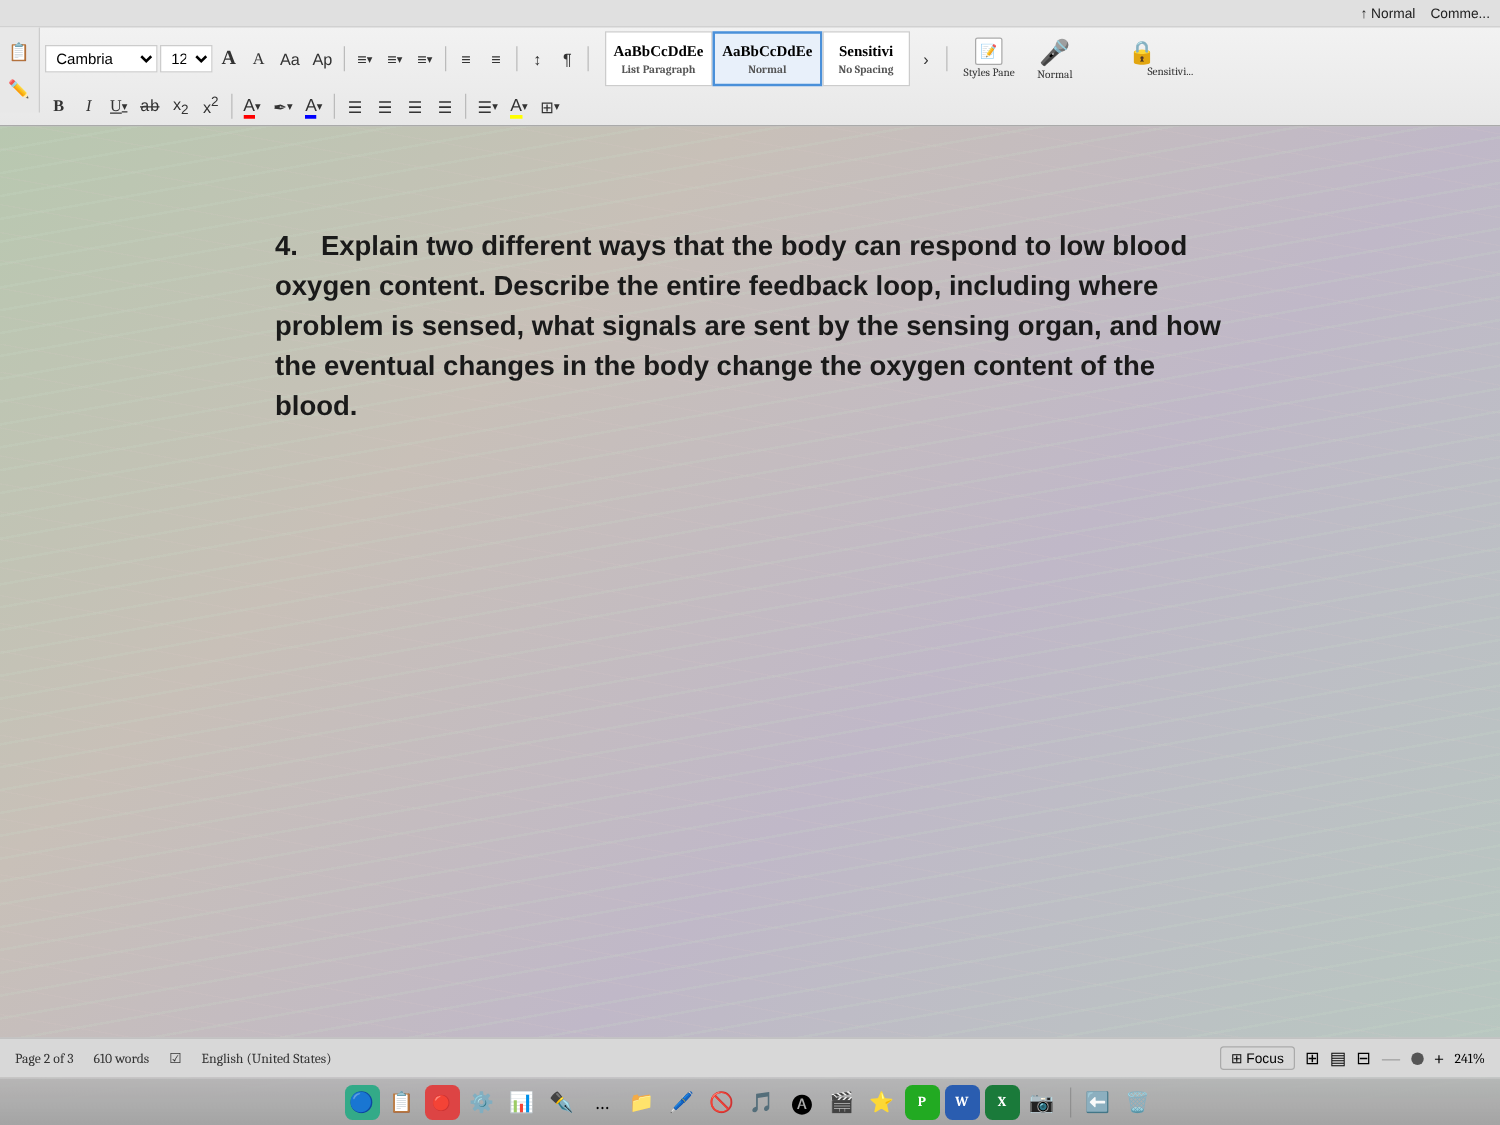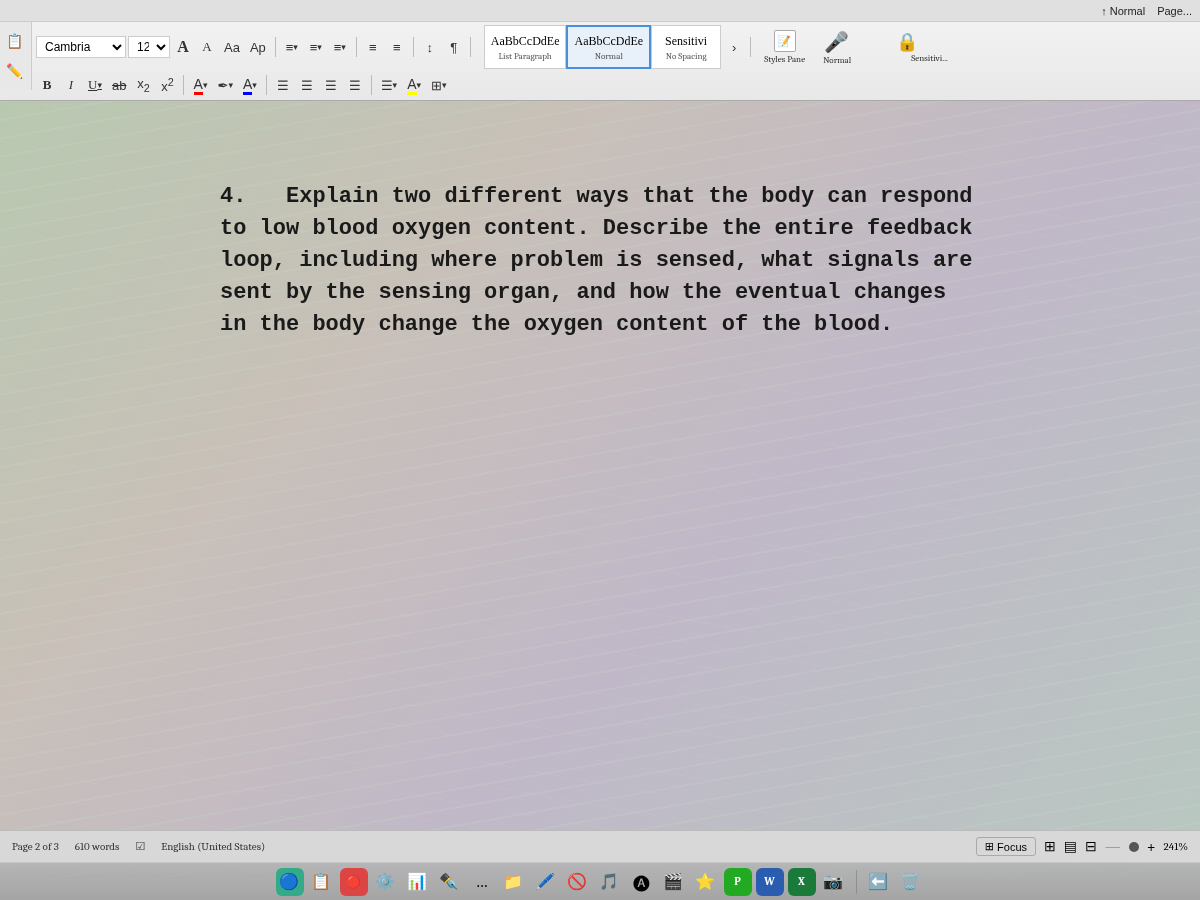--- a/index.html
+++ b/index.html
@@ -161,21 +161,21 @@
       z-index: 2;
       width: 880px;
       margin-top: 60px;
       background: rgba(255,255,255,0.0);
       padding: 20px 60px;
     }
 
     .question-text {
       font-size: 22px;
       font-weight: bold;
-      font-family: Liberation Mono, monospace;
+      font-family: Liberation Sans, sans-serif;
       color: #1a1a1a;
       line-height: 1.45;
       text-align: left;
     }
 
     .question-number {
       display: inline;
     }
 
     
@@ -302,20 +302,21 @@
       min-height: 28px;
     }
 
     .chevron-icon { font-size: 9px; }
 
     .styles-block {
       display: flex;
       align-items: flex-start;
       gap: 0;
       margin-left: 8px;
+      font-weight: bold;
     }
 
     .dictate-block {
       display: flex;
       flex-direction: column;
       align-items: center;
       justify-content: center;
       padding: 0 8px;
       font-size: 10px;
       cursor: pointer;
@@ -361,21 +362,21 @@
   </style>
 </head>
 <body>
 
 <div class="top-bar">
   <button class="top-bar-btn">
     <span>↑</span>
     <span>Normal</span>
   </button>
   <button class="top-bar-btn">
-    <span>Page...</span>
+    <span>Comme...</span>
   </button>
 </div>
 
 <div class="left-sidebar">
   <span class="sidebar-icon">📋</span>
   <span class="sidebar-icon">✏️</span>
 </div>
 
 <div class="toolbar-wrap">
 
@@ -483,21 +484,21 @@
       <span>B</span>
     </button>
     <button class="tb-btn tb-italic">
       <span>I</span>
     </button>
     <button class="tb-btn tb-underline">
       <span>U</span>
       <span class="chevron-icon">▾</span>
     </button>
     <button class="tb-btn">
-      <span style="text-decoration:line-through;">ab</span>
+      <span style="text-decoration:line-through;font-family:Liberation Mono, monospace;">ab</span>
     </button>
     <button class="tb-btn">
       <span>x<sub>2</sub></span>
     </button>
     <button class="tb-btn">
       <span>x<sup>2</sup></span>
     </button>
 
     <div class="tb-separator"></div>
 

